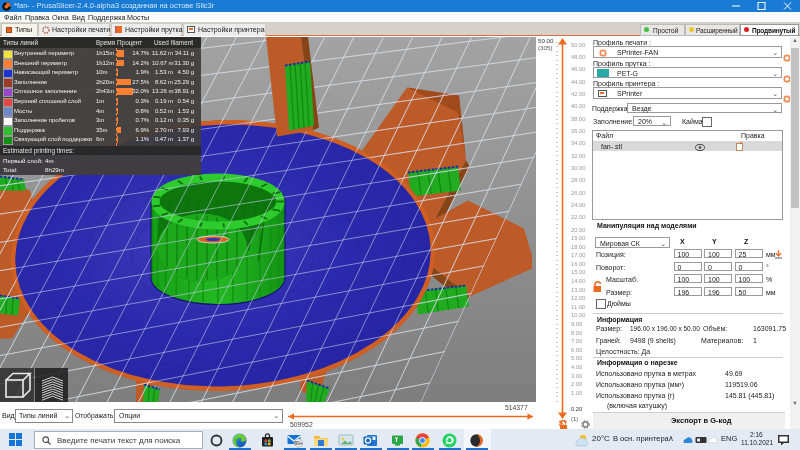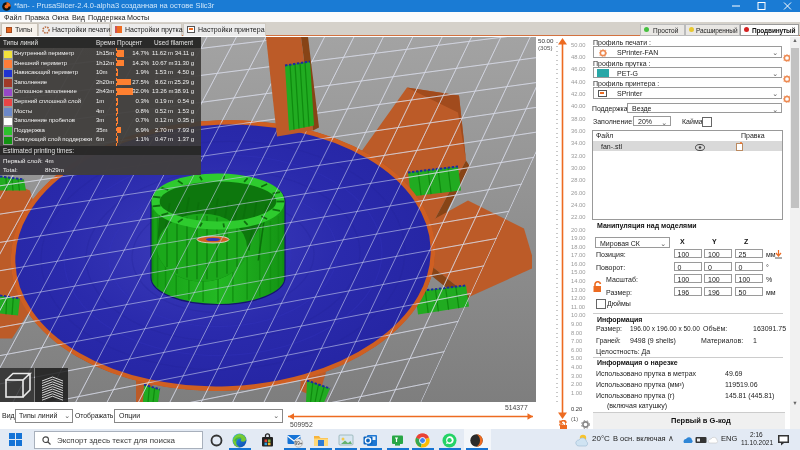--- a/index.html
+++ b/index.html
@@ -623,41 +623,41 @@
 <div style="position:absolute;left:593px;top:356.5px;width:190px;height:0.8px;background:#ccc"></div>
 <div style="position:absolute;left:597px;top:359px;color:#111;font-size:7px;font-weight:bold">Информация о нарезке</div>
 <div style="position:absolute;left:596px;top:370px;color:#222;font-size:7px">Использовано прутка в метрах</div>
 <div style="position:absolute;left:725px;top:370px;color:#222;font-size:7px">49.69</div>
 <div style="position:absolute;left:596px;top:381px;color:#222;font-size:7px">Использовано прутка (мм³)</div>
 <div style="position:absolute;left:725px;top:381px;color:#222;font-size:7px">119519.06</div>
 <div style="position:absolute;left:596px;top:392px;color:#222;font-size:7px">Использовано прутка (г)</div>
 <div style="position:absolute;left:725px;top:392px;color:#222;font-size:7px">145.81 (445.81)</div>
 <div style="position:absolute;left:607px;top:402px;color:#222;font-size:7px">(включая катушку)</div>
 <div style="position:absolute;left:593px;top:411.5px;width:192px;height:17.5px;background:#f0f0f0;border-top:0.8px solid #ccc"></div>
-<div style="position:absolute;left:671px;top:416.5px;color:#111;font-size:7.5px;font-weight:bold">Первый в G-код</div>
+<div style="position:absolute;left:671px;top:416.5px;color:#111;font-size:7.5px;font-weight:bold">Экспорт в G-код</div>
 <div style="position:absolute;left:790px;top:36.5px;width:10px;height:392.5px;background:#f1f1f1"></div>
 <div style="position:absolute;left:790px;top:37px;width:10px;height:10px;color:#666;font-size:5.5px;text-align:center">▲</div>
 <div style="position:absolute;left:791px;top:48px;width:8px;height:160px;background:#c2c2c2"></div>
 <div style="position:absolute;left:790px;top:400px;width:10px;height:10px;color:#666;font-size:5.5px;text-align:center">▼</div>
 
 <div style="position:absolute;left:0;top:429px;width:800px;height:21px;background:#e3eaf4"></div>
 <svg width="13" height="13" style="position:absolute;left:9px;top:433px">
     <g fill="#1573d6">
       <rect x="0" y="0" width="6" height="6"></rect>
       <rect x="7" y="0" width="6" height="6"></rect>
       <rect x="0" y="7" width="6" height="6"></rect>
       <rect x="7" y="7" width="6" height="6"></rect>
     </g>
   </svg>
 <div style="position:absolute;left:34px;top:430.5px;width:169px;height:18px;background:#fff;border:0.8px solid #a8b0bc;box-sizing:border-box">
 <svg width="9" height="9" style="position:absolute;left:7px;top:4.5px">
       <circle cx="3.7" cy="3.7" r="2.8" fill="none" stroke="#444" stroke-width="1.1"></circle>
       <line x1="6" y1="6" x2="8.5" y2="8.5" stroke="#444" stroke-width="1.1"></line>
     </svg>
-<span style="position:absolute;left:22px;top:4px;font-size:8px;color:#3a3a3a">Экспорт здесь текст для поиска</span>
+<span style="position:absolute;left:22px;top:4px;font-size:8px;color:#3a3a3a">Введите печати текст для поиска</span>
   </div>
 <div style="position:absolute;left:209px;top:433px;width:16px;height:15px"><svg width="15" height="15">
       <circle cx="7.5" cy="7.5" r="5" fill="none" stroke="#333" stroke-width="1.8"></circle>
     </svg></div>
 <div style="position:absolute;left:232px;top:433px;width:16px;height:15px"><svg width="15" height="15">
       <defs>
         <linearGradient id="edg" x1="0" y1="0" x2="0.8" y2="1">
           <stop offset="0" stop-color="#3bc5f3"></stop>
           <stop offset="0.55" stop-color="#1b6fd0"></stop>
           <stop offset="1" stop-color="#1253b0"></stop>
@@ -732,21 +732,21 @@
       <circle cx="7.5" cy="7.5" r="6.2" fill="#2b2b2b"></circle>
       <path d="M7.5 1.3 A6.2 6.2 0 0 1 7.5 13.7 C10 12 11 10 11 7.5 C11 5 10 3 7.5 1.3 Z" fill="#ed6b21"></path>
       <path d="M7.5 1.3 A6.2 6.2 0 0 0 4.3 12.6 C3.4 10.8 3 9.5 3 7.5 C3 4.6 4.8 2.2 7.5 1.3 Z" fill="#ed6b21" opacity="0"></path>
     </svg></div>
 <div style="position:absolute;left:466px;top:447.5px;width:22px;height:2.5px;background:#1673d2"></div>
 <svg width="16" height="14" style="position:absolute;left:574px;top:433px">
     <circle cx="9" cy="5" r="3.2" fill="#f8c32c"></circle>
     <path d="M2 11 A3 3 0 0 1 5 7 A4 4 0 0 1 12.5 8.5 A2.6 2.6 0 0 1 12 13 L5 13 A3 3 0 0 1 2 11 Z" fill="#cfe3f2" stroke="#9ab8d0" stroke-width="0.6"></path>
   </svg>
 <div style="position:absolute;left:592px;top:434px;color:#222;font-size:8px">20°C</div>
-<div style="position:absolute;left:613px;top:434.5px;color:#222;font-size:7.5px">В осн. включая</div>
+<div style="position:absolute;left:613px;top:434.5px;color:#222;font-size:7.5px">В осн. принтера</div>
 <div style="position:absolute;left:668px;top:434px;color:#333;font-size:8px">∧</div>
 <svg width="12" height="8" style="position:absolute;left:682px;top:436px">
     <path d="M2 7 A2.5 2.5 0 0 1 4 3 A3.2 3.2 0 0 1 10 4 A2 2 0 0 1 9.5 7 Z" fill="#2f86d6"></path>
   </svg>
 <svg width="12" height="8" style="position:absolute;left:695px;top:436px">
     <rect x="0.5" y="1" width="11" height="6" rx="1" fill="#333"></rect>
     <rect x="2" y="2.5" width="3" height="3" fill="#eee"></rect>
   </svg>
 <svg width="12" height="8" style="position:absolute;left:707px;top:436px">
     <path d="M2 7 A2.5 2.5 0 0 1 4 3 A3.2 3.2 0 0 1 10 4 A2 2 0 0 1 9.5 7 Z" fill="#fff" stroke="#bbb" stroke-width="0.5"></path>

